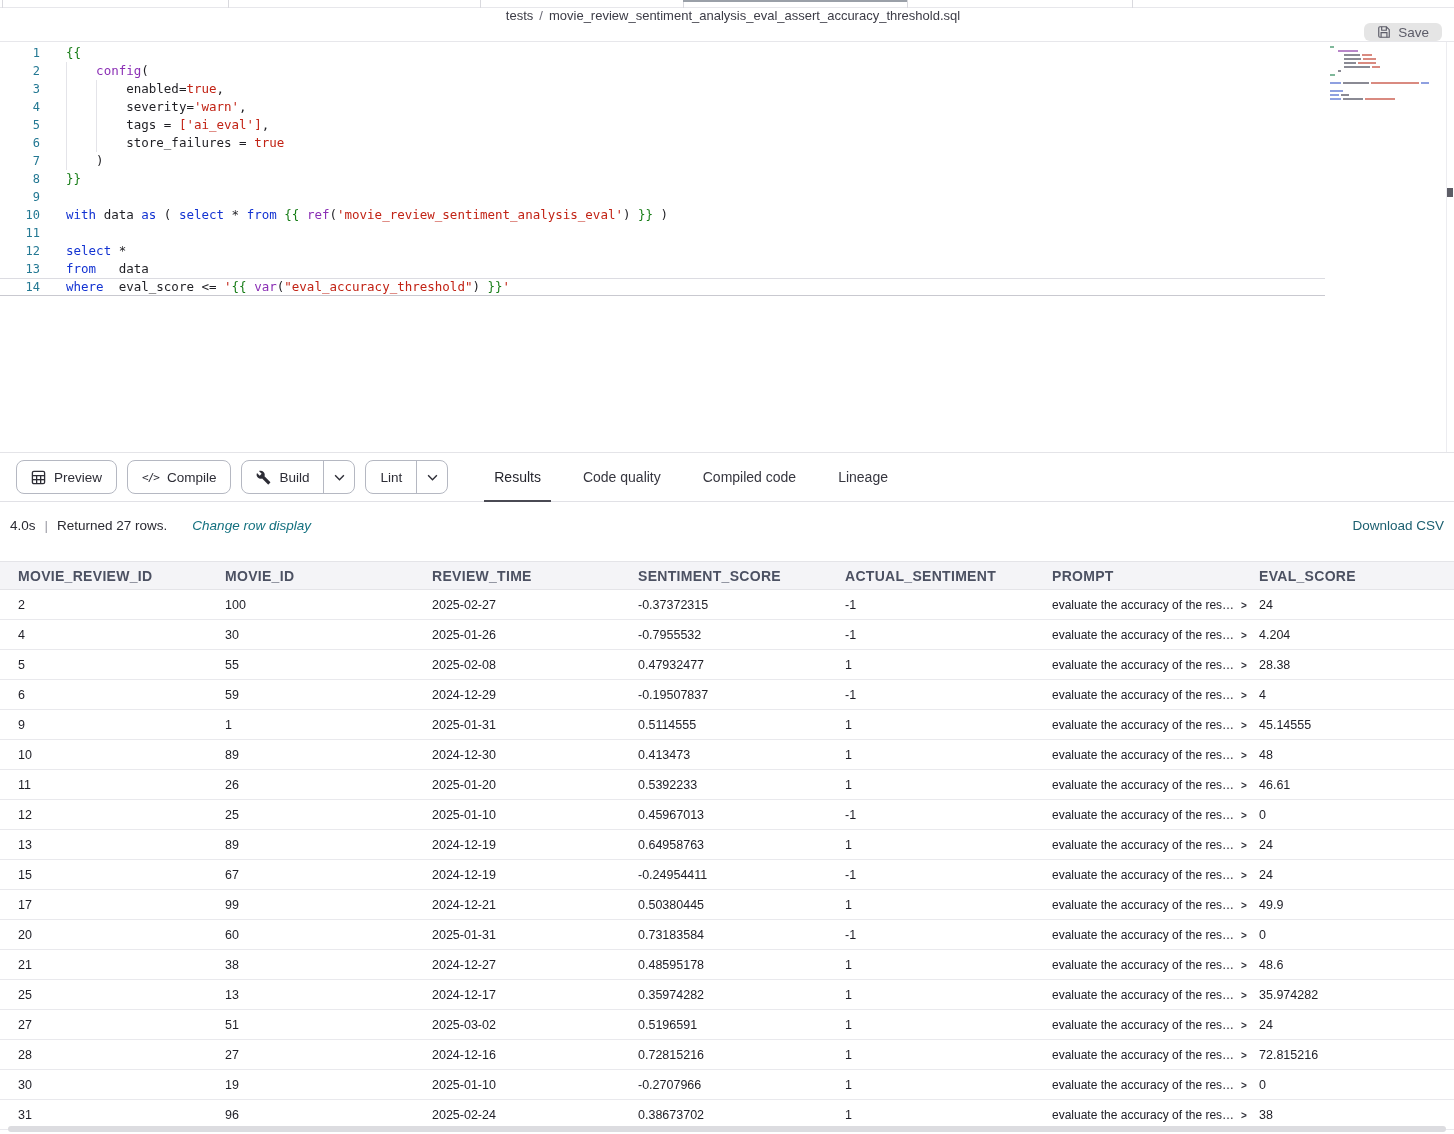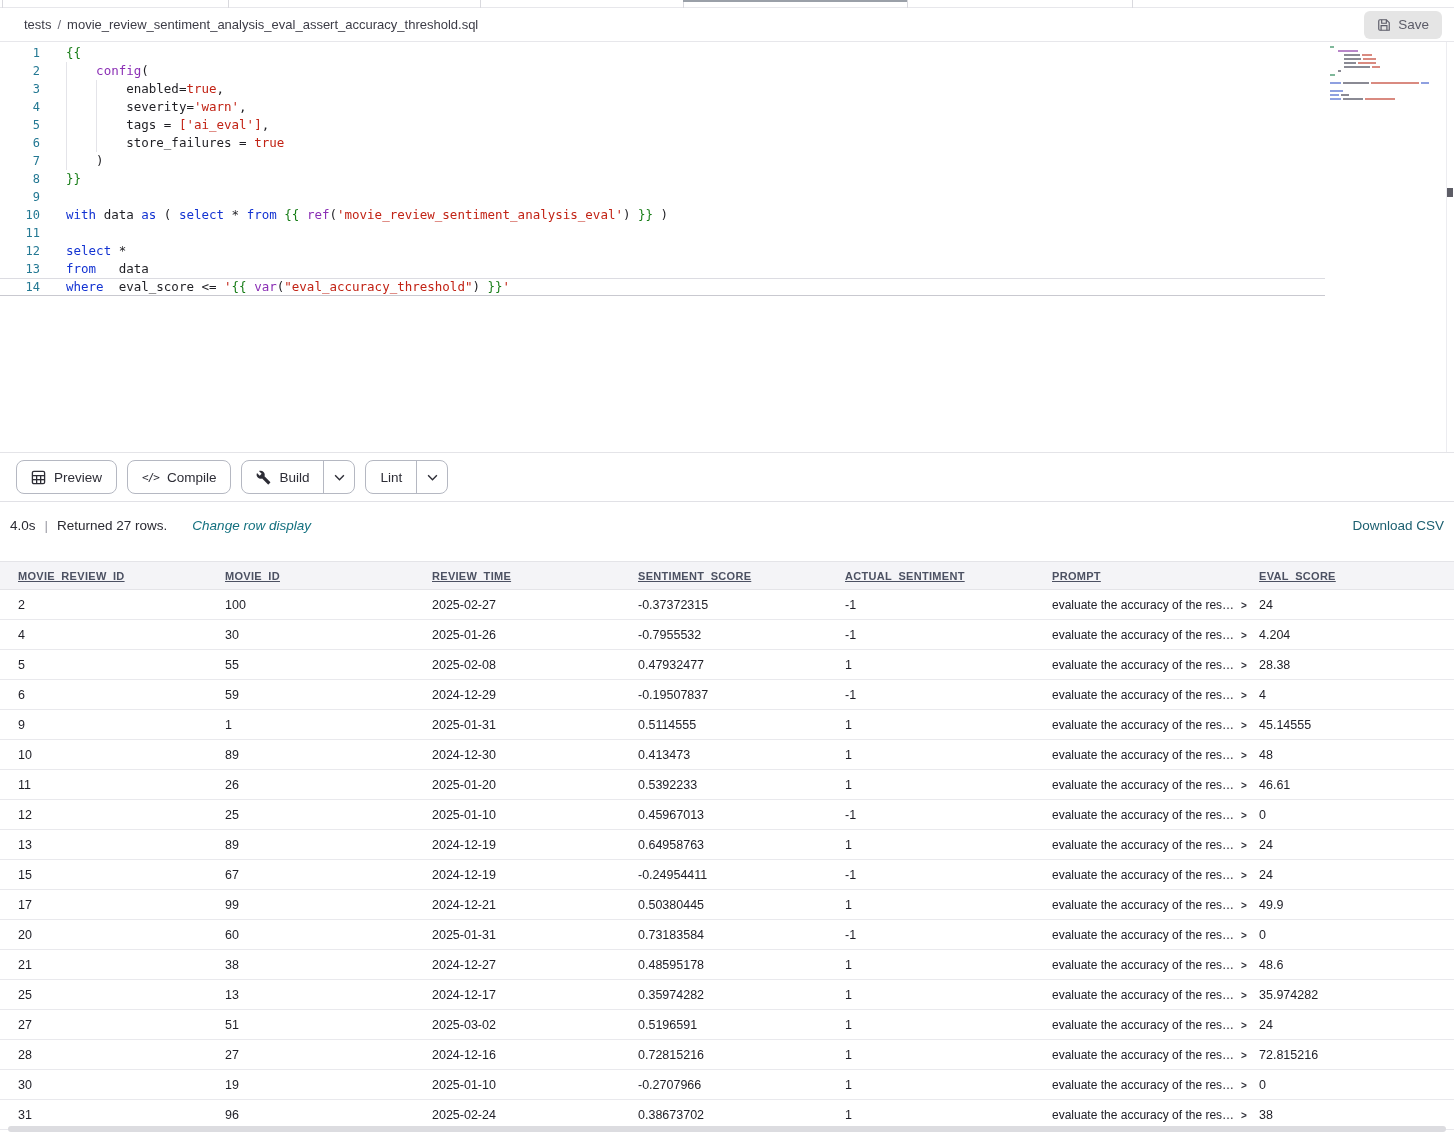--- a/index.html
+++ b/index.html
@@ -4,21 +4,21 @@
 <style>
   * { margin:0; padding:0; box-sizing:border-box; }
   html,body { width:1454px; height:1134px; background:#ffffff; font-family:"Liberation Sans", sans-serif; color:#26262e; overflow:hidden; }
 
   
   .top-strip { position:relative; height:8px; background:#ffffff; border-bottom:1px solid #e7e7eb; }
   .top-strip .vdiv { position:absolute; top:0; width:1px; height:8px; background:#d9d9de; }
   .top-strip .grayline { position:absolute; top:0; height:2px; background:#9aa0a8; }
 
   
-  .crumb-bar { position:relative; height:34px; background:#fff; border-bottom:1px solid #e7e7eb; display:flex; align-items:center; padding:0 12px 0 24px; }
+  .crumb-bar { position:relative; height:34px; background:#fff; border-bottom:1px solid #e7e7eb; display:flex; align-items:center; padding:0 12px 0 24px;flex-direction:column; }
   .crumb { font-size:13px; color:#3c3c46; }
   .crumb .sep { margin:0 6px; color:#6b6b76; }
   .save-btn { margin-left:auto; height:28px; background:#e5e5e5; border:none; border-radius:6px; display:flex; align-items:center; gap:7px; padding:0 13px; font-size:13.5px; color:#5c5c68; cursor:pointer; font-family:inherit; }
 
   
   .editor { position:relative; height:410px; background:#fff; overflow:hidden; }
   .code-lines { padding-top:2px; font-family:"DejaVu Sans Mono", monospace; font-size:12.5px; }
   .code-row { display:flex; height:18px; line-height:18px; white-space:pre; }
   .code-row.active { width:1325px; border-top:1px solid #dcdce2; border-bottom:1px solid #c9c9d0; line-height:16px; }
   .ln { width:40px; text-align:right; color:#237893; font-size:12px; flex:none; }
@@ -53,21 +53,21 @@
   .status-row { height:46px; display:flex; align-items:center; padding:0 10px; font-size:13.5px; color:#2a2a32; }
   .status-row .pipe { margin:0 9px; color:#9a9aa4; }
   .link { color:#13707f; cursor:pointer; }
   .link.change { margin-left:25px;font-style:italic; }
   .link.download { margin-left:auto; color:#1b5f70; }
 
   
   .results-table { margin-top:13px; }
   .tr { display:grid; grid-template-columns:207px 207px 206px 207px 207px 207px 1fr; padding-left:18px; align-items:center; }
   .thead { background:#f4f4f7; border-top:1px solid #e4e4e8; border-bottom:1px solid #e4e4e8; height:29px; }
-  .th { font-size:11px; font-weight:bold; color:#4c5162; letter-spacing:0.3px;text-decoration:underline; }
+  .th { font-size:14px; font-weight:bold; color:#4c5162; letter-spacing:0.3px; }
   .tbody .tr { height:30px; border-bottom:1px solid #e9e9ed; background:#fff; }
   .td { font-size:12.5px; color:#1e1e26; white-space:nowrap; overflow:hidden; }
   .prompt-text { font-size:12px; color:#202028; }
   .chev { font-size:10px; font-weight:bold; color:#33333c; margin-left:7px; cursor:pointer; }
 
   .h-scrollbar { position:fixed; left:8px; bottom:2px; height:6px; width:1438px; background:#dcdce0; border-radius:3px; }
 
   svg { display:block; }
 </style>
 </head>
@@ -219,20 +219,34 @@
     <span class="divider"></span>
     <span class="chev-seg">
       <span>
           <svg width="11" height="7" viewBox="0 0 12 8" fill="none" stroke="#2d2d36" stroke-width="1.6">
             <polyline points="1,1.5 6,6.5 11,1.5"></polyline>
           </svg>
         </span>
     </span>
   </button>
 
+  <div class="result-tabs">
+    <div class="rtab active">
+        <span>Results</span>
+      </div>
+    <div class="rtab">
+        <span>Code quality</span>
+      </div>
+    <div class="rtab">
+        <span>Compiled code</span>
+      </div>
+    <div class="rtab">
+        <span>Lineage</span>
+      </div>
+  </div>
 </div>
 
 <div class="status-row">
   <span>4.0s</span>
   <span class="pipe">|</span>
   <span>Returned 27 rows.</span>
   <span class="link change">Change row display</span>
   <span class="link download">Download CSV</span>
 </div>
 

